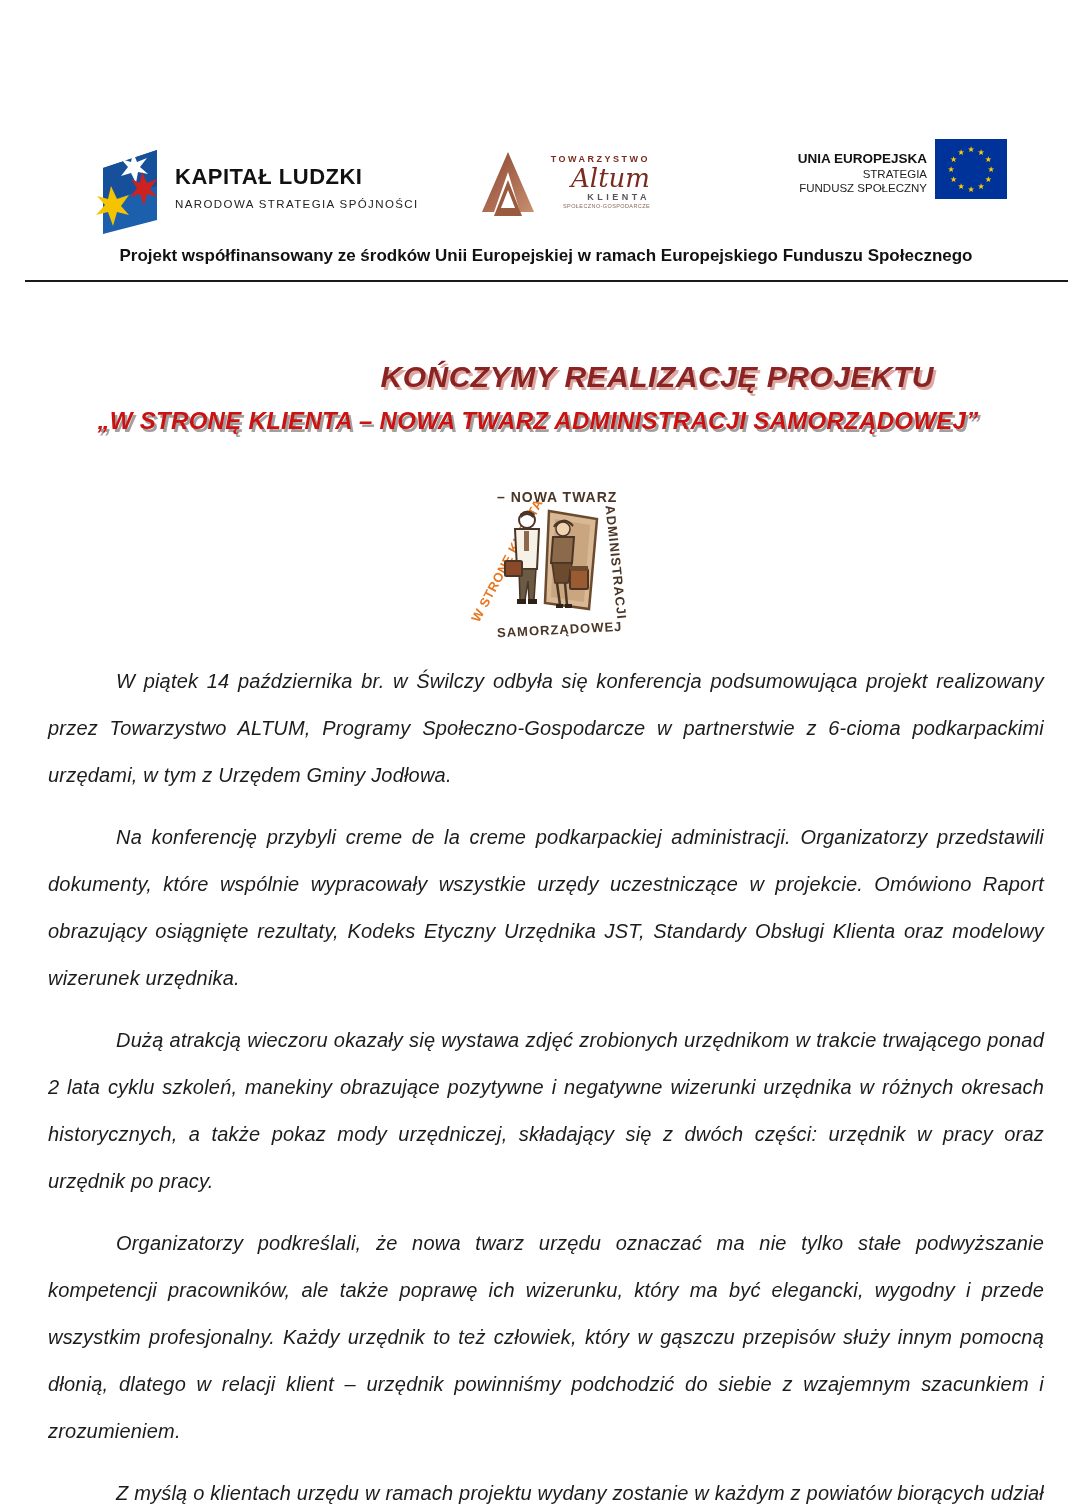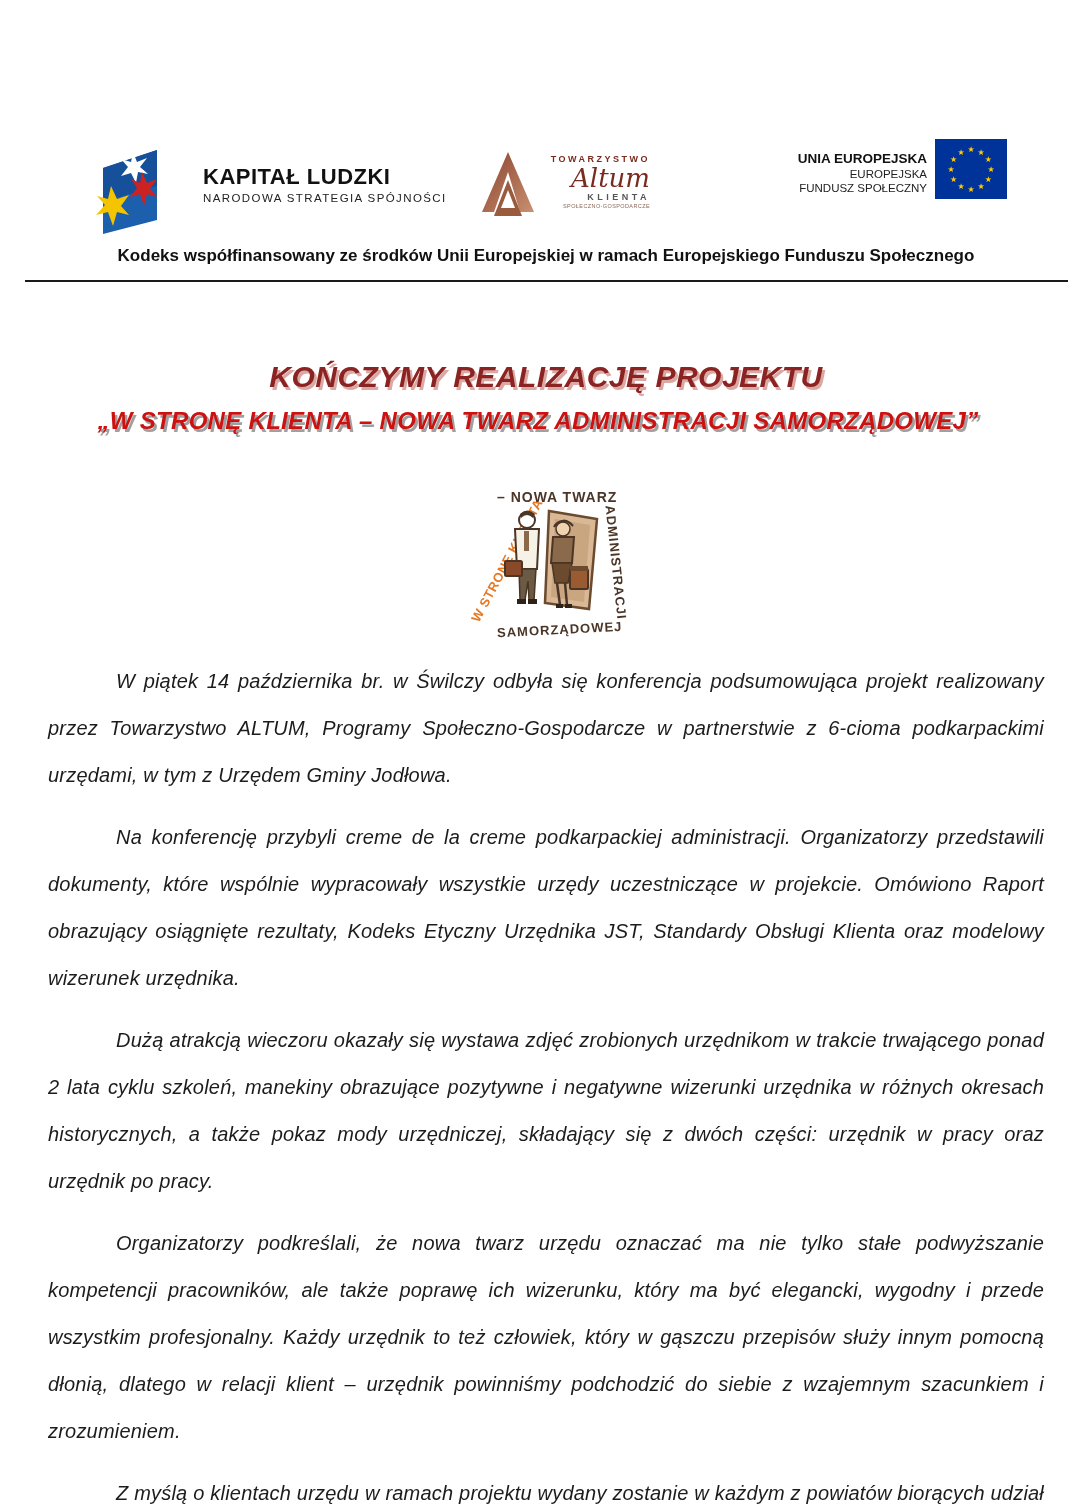--- a/index.html
+++ b/index.html
@@ -7,25 +7,25 @@
     position:relative;
     width:1092px;height:1507px;
     background:#ffffff;
     font-family:"Liberation Sans", sans-serif;
     color:#1c1c1c;
     overflow:hidden;
   }
 
   
   .logos{position:absolute;top:0;left:0;width:1092px;height:240px;}
-  .kl-block{position:absolute;left:95px;top:146px;display:flex;align-items:flex-start;gap:28px;}
+  .kl-block{position:absolute;left:95px;top:146px;display:flex;align-items:flex-start;}
   .kl-flag{width:70px;height:88px;}
   .kl-text{margin-left:10px;margin-top:18px;}
   .kl-title{font-size:22px;font-weight:bold;letter-spacing:.5px;color:#111;}
-  .kl-sub{font-size:11.5px;letter-spacing:1.4px;color:#222;margin-top:2px;}
+  .kl-sub{font-size:11.5px;letter-spacing:1.4px;color:#222;margin-top:8px;}
 
   .altum-block{position:absolute;left:482px;top:146px;width:160px;height:90px;text-align:right;}
   .altum-tri{position:absolute;left:0;top:4px;}
   .altum-texts{position:absolute;left:48px;top:8px;width:120px;}
   .altum-top{font-size:9px;font-weight:bold;letter-spacing:2.5px;color:#7a2a1e;}
   .altum-name{font-family:"DejaVu Serif", serif;font-style:italic;font-weight:normal;font-size:26px;color:#7a2a1e;line-height:26px;margin:1px 0 1px 2px;}
   .altum-line1{font-size:9px;font-weight:bold;letter-spacing:3.5px;color:#555;}
   .altum-line2{font-size:5.5px;letter-spacing:.4px;color:#8a6a5a;margin-top:1px;}
 
   .eu-block{position:absolute;right:85px;top:139px;display:flex;align-items:flex-start;}
@@ -33,21 +33,21 @@
   .eu-l1{font-size:13.5px;font-weight:bold;color:#111;}
   .eu-l2,.eu-l3{font-size:11.5px;color:#222;margin-top:2px;}
   .eu-flag{width:72px;height:60px;}
 
   
   .funding{position:absolute;top:246px;left:0;width:1092px;text-align:center;
     font-size:17px;font-weight:bold;color:#111;}
   .rule{position:absolute;top:280px;left:25px;width:1043px;border-bottom:2px solid #1a1a1a;}
 
   
-  .title-main{position:absolute;top:360px;left:0;width:1092px;text-align:center;
+  .title-main{position:absolute;top:360px;left:0;width:934px;text-align:right;
     font-size:30px;font-weight:bold;font-style:italic;letter-spacing:.5px;
     color:#8b2322;text-shadow:2.5px 2.5px 0 #dca8a4;}
   .title-sub{position:absolute;top:407px;left:0;width:1076px;text-align:center;
     font-size:24px;font-weight:bold;font-style:italic;letter-spacing:.3px;
     color:#cc1111;text-shadow:2.5px 2.5px 0 #a0a0a0;}
 
   
   .plogo{position:absolute;left:455px;top:487px;width:190px;height:150px;}
   .plogo .rot-left{position:absolute;left:-28px;top:66px;width:160px;text-align:center;
     transform:rotate(-62deg);transform-origin:center;
@@ -106,21 +106,21 @@
         <div class="altum-top">TOWARZYSTWO</div>
         <div class="altum-name">Altum</div>
         <div class="altum-line1">KLIENTA</div>
         <div class="altum-line2">SPOŁECZNO-GOSPODARCZE</div>
       </div>
     </div>
 
     <div class="eu-block">
       <div class="eu-text">
         <div class="eu-l1">UNIA EUROPEJSKA</div>
-        <div class="eu-l2">EUROPEJSKA</div>
+        <div class="eu-l2">STRATEGIA</div>
         <div class="eu-l3">FUNDUSZ SPOŁECZNY</div>
       </div>
       <svg class="eu-flag" viewBox="0 0 72 60">
         <rect x="0" y="0" width="72" height="60" fill="#003399"></rect>
         <g fill="#ffcc00" font-family="DejaVu Sans" font-size="8" text-anchor="middle">
           <text x="36" y="13">★</text>
             <text x="46" y="15.7">★</text>
             <text x="53.3" y="23">★</text>
           <text x="56" y="33">★</text>
             <text x="53.3" y="43">★</text>
@@ -129,21 +129,21 @@
             <text x="26" y="50.3">★</text>
             <text x="18.7" y="43">★</text>
           <text x="16" y="33">★</text>
             <text x="18.7" y="23">★</text>
             <text x="26" y="15.7">★</text>
         </g>
       </svg>
     </div>
   </div>
 
-  <div class="funding">Kodeks współfinansowany ze środków Unii Europejskiej w ramach Europejskiego Funduszu Społecznego</div>
+  <div class="funding">Projekt współfinansowany ze środków Unii Europejskiej w ramach Europejskiego Funduszu Społecznego</div>
   <div class="rule"></div>
 
   <div class="title-main">KOŃCZYMY REALIZACJĘ PROJEKTU</div>
   <div class="title-sub">„W STRONĘ KLIENTA – NOWA TWARZ ADMINISTRACJI SAMORZĄDOWEJ”</div>
 
   <div class="plogo">
     <div class="rot-left">W STRONĘ KLIENTA</div>
     <div class="top-label">– NOWA TWARZ</div>
     <div class="rot-right">ADMINISTRACJI</div>
     <div class="bottom-label">SAMORZĄDOWEJ</div>

